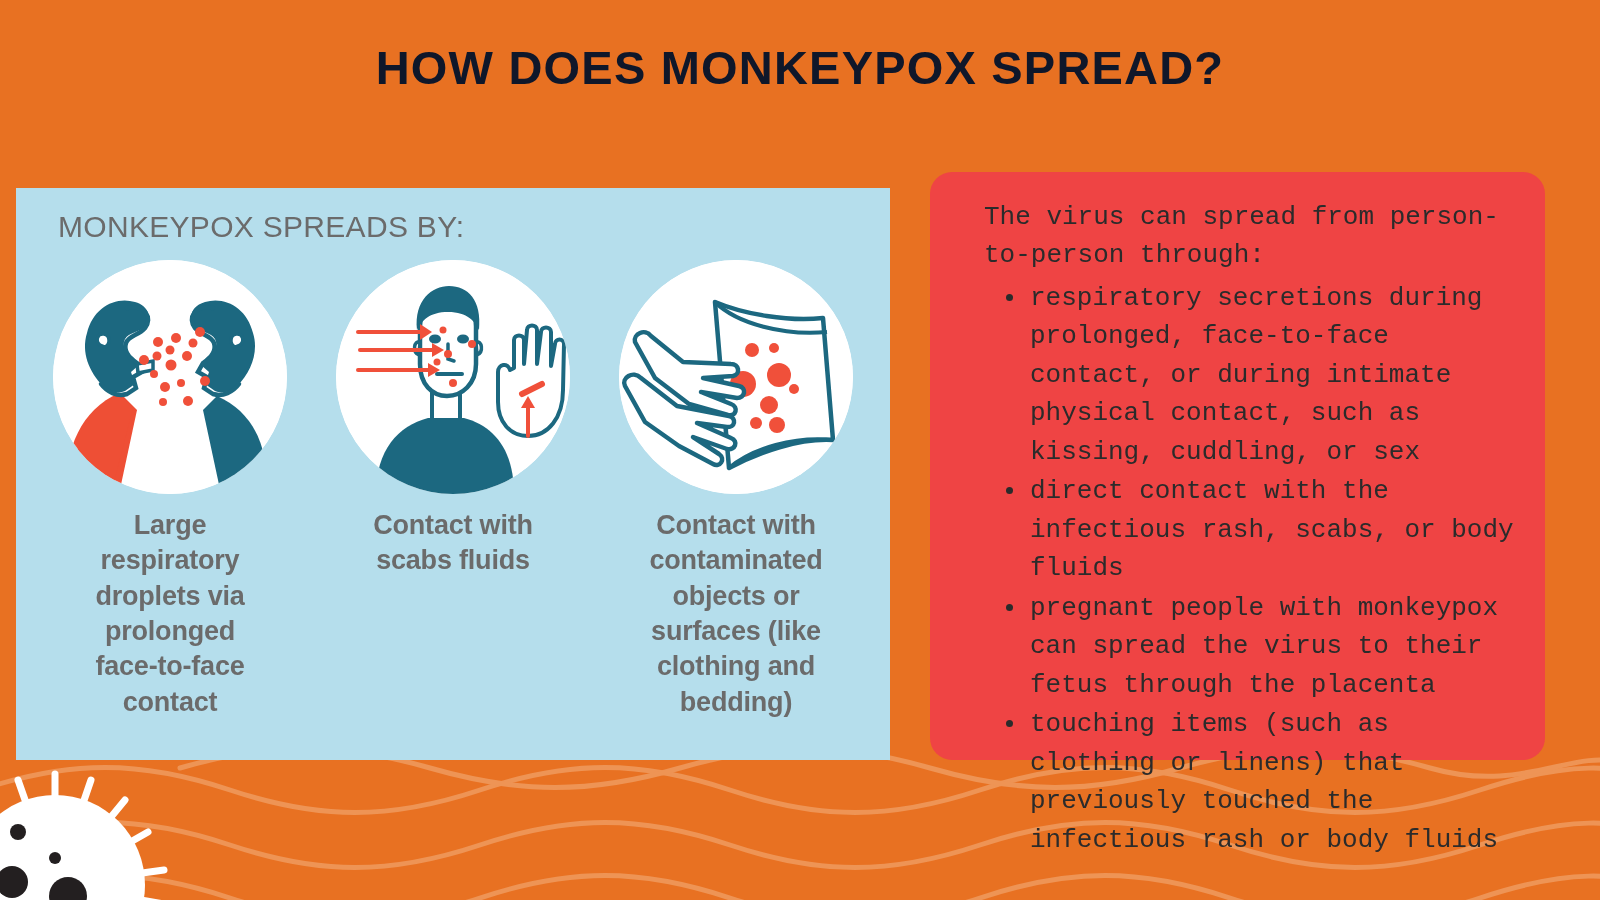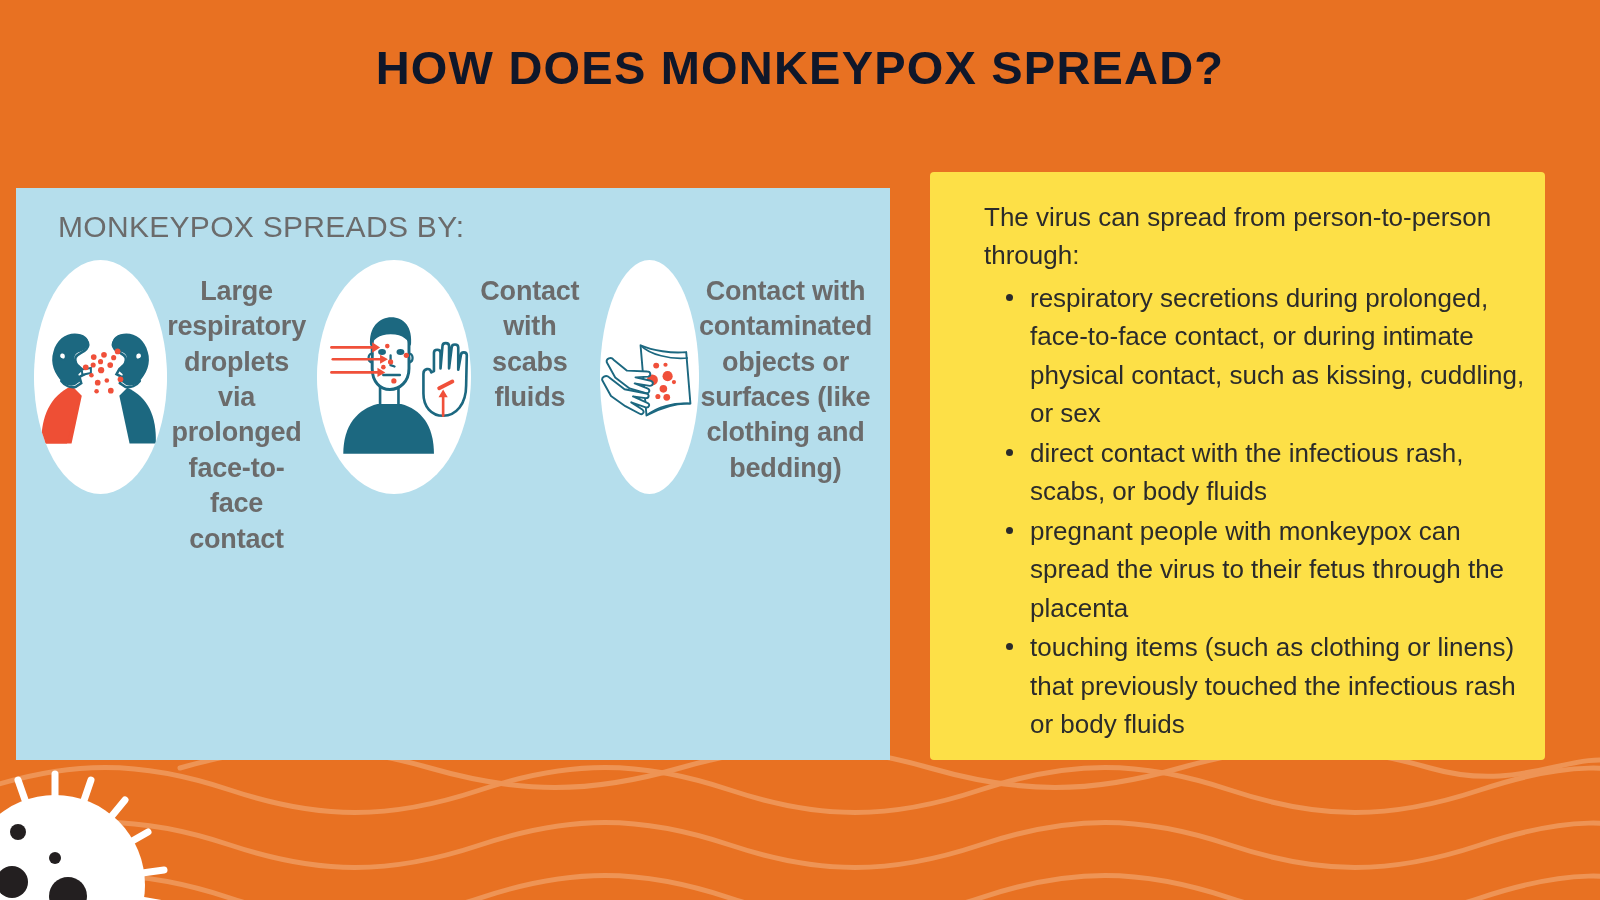--- a/index.html
+++ b/index.html
@@ -77,21 +77,22 @@
     top: 72px;
     width: 838px;
     display: flex;
     justify-content: space-between;
     align-items: flex-start;
   }
 
   .spread-card {
     width: 272px;
     display: flex;
-    flex-direction: row;
+    flex-direction: column;
+    align-items: center;
   }
 
   .card-icon {
     width: 234px;
     height: 234px;
     border-radius: 50%;
     background: #FFFFFF;
     display: block;
     overflow: hidden;
   }
@@ -108,22 +109,23 @@
   }
   .card-caption.narrow { width: 180px; }
 
   
   #white-card {
     position: absolute;
     left: 930px;
     top: 172px;
     width: 615px;
     height: 588px;
-    background: #fde047;
-    border-radius: 4px;
+    background: #ef4444;
+    border-radius: 22px;
+    font-family: Liberation Mono, monospace;
   }
 
   #card-inner {
     position: absolute;
     left: 28px;
     top: 20px;
     right: 18px;
     bottom: 10px;
   }
 

